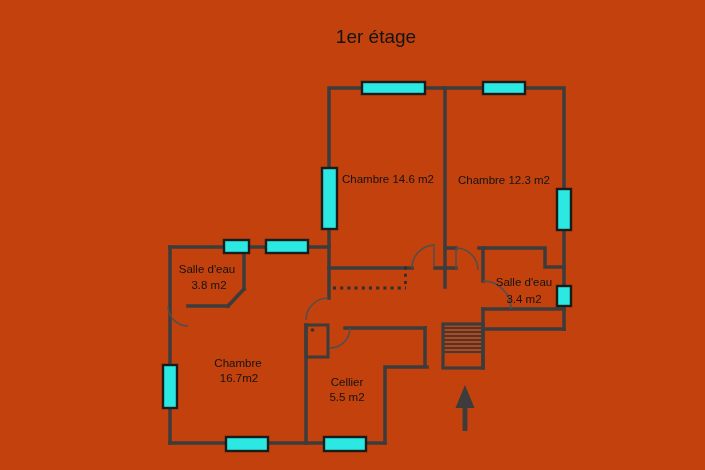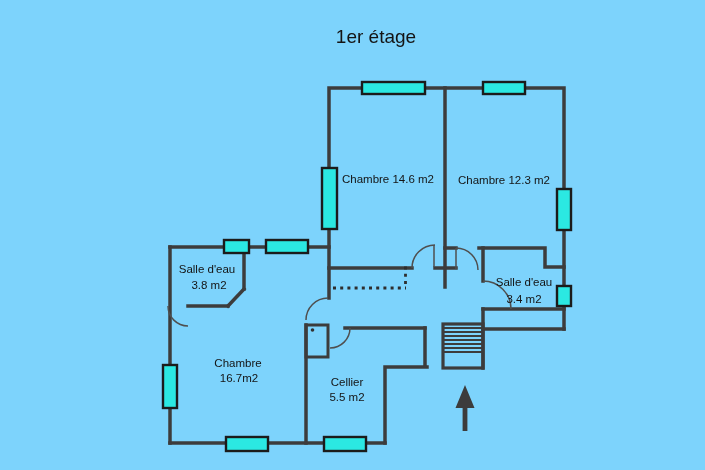--- a/index.html
+++ b/index.html
@@ -4,21 +4,21 @@
 <style>
   html, body {
     margin: 0;
     padding: 0;
     background: #ffffff;
   }
   .stage {
     position: relative;
     width: 705px;
     height: 470px;
-    background: #7dd3fc;
+    background: #c2410c;
     overflow: hidden;
     font-family: "Liberation Sans", sans-serif;
   }
   svg text {
     font-family: "Liberation Sans", sans-serif;
     fill: #141414;
   }
   .title-text {
     font-size: 19px;
     letter-spacing: 0px;

